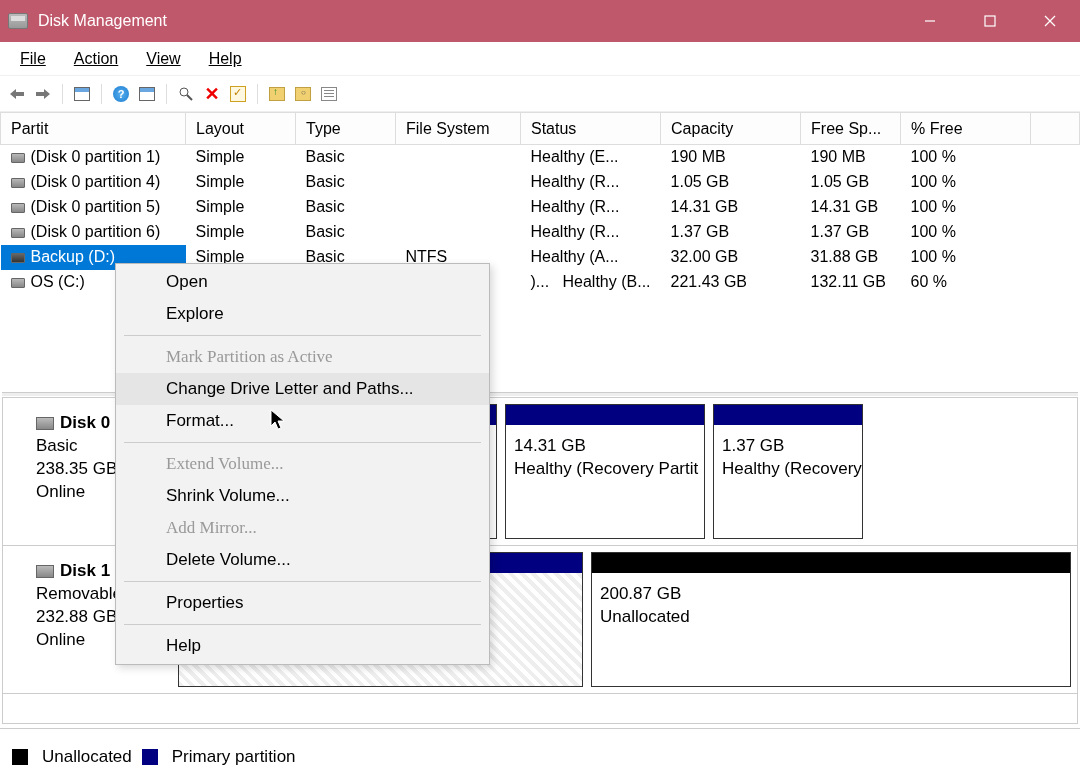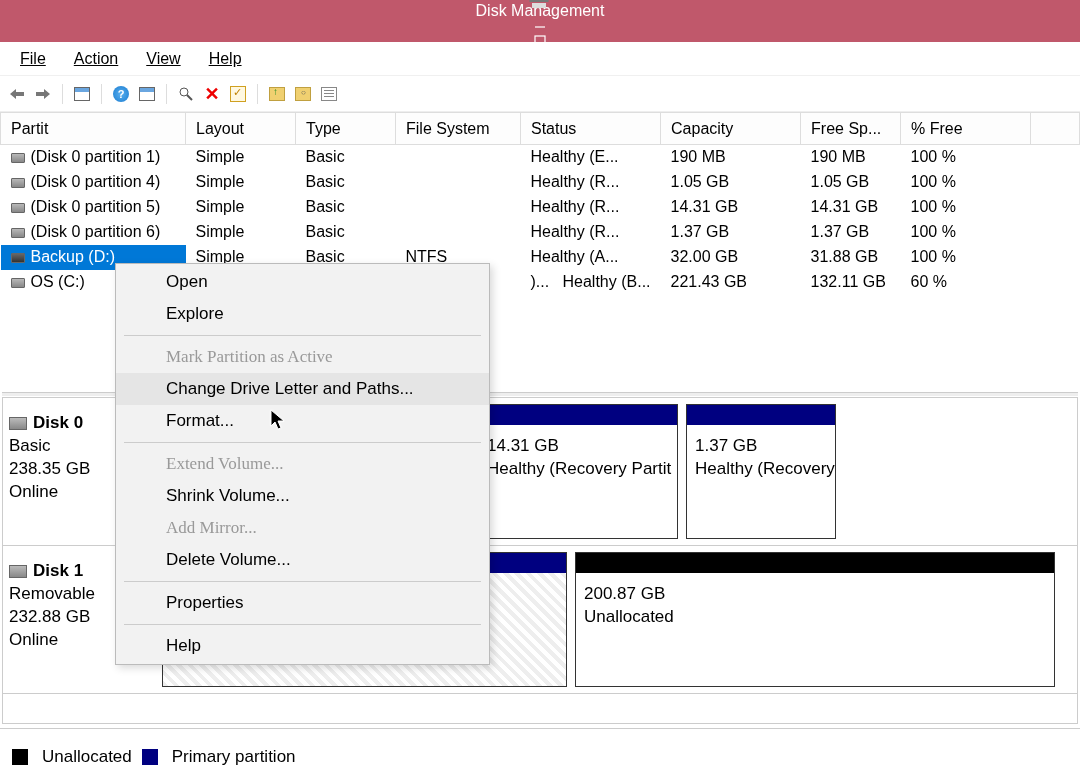--- a/index.html
+++ b/index.html
@@ -1,19 +1,19 @@
 <!DOCTYPE html>
 <html><head>
 <meta charset="utf-8">
 <style>
   * { box-sizing: border-box; font-family: "Segoe UI", Arial, sans-serif; }
   body { margin:0; width:1080px; height:784px; background:#fff; overflow:hidden; position:relative; }
 
   
-  .titlebar { height:42px; background:#c0586b; display:flex; align-items:center; color:#fff;flex-direction:column; }
+  .titlebar { height:42px; background:#c0586b; display:flex; align-items:center; color:#fff; }
   .titlebar .appicon { width:20px; height:16px; margin:0 10px 0 8px; background:linear-gradient(#bbb,#999); border:1px solid #777; border-radius:2px; position:relative; }
   .titlebar .appicon::after { content:""; position:absolute; top:2px; left:2px; right:2px; height:5px; background:#ddd; }
   .titlebar .title { font-size:16px; flex:1; }
   .titlebar .winbtn { width:60px; height:42px; display:flex; align-items:center; justify-content:center; }
   .titlebar .winbtn svg { stroke:#fff; stroke-width:1.2; fill:none; }
 
   
   .menubar { height:34px; display:flex; align-items:center; padding:0 6px; border-bottom:1px solid #f0f0f0; }
   .menubar span { padding:4px 14px; font-size:16px;text-decoration:underline; }
 
@@ -40,21 +40,21 @@
   .table { width:100%; border-collapse:collapse; }
   .table th { text-align:left; font-weight:normal; font-size:16px; padding:6px 10px; border:1px solid #ddd; background:#fdfdfd; height:32px; }
   .table td { font-size:16px; padding:3px 10px; white-space:nowrap; overflow:hidden; height:25px; }
   .table tr.sel td.vol { background:#0078d7; color:#fff;margin-left:48px; }
   .disk-mini { display:inline-block; width:14px; height:10px; background:linear-gradient(#b8b8b8,#888); border:1px solid #666; border-radius:1px; margin-right:6px; vertical-align:middle; }
   .disk-mini.dark { background:linear-gradient(#666,#333); }
 
   
   .disk-panel { position:absolute; top:397px; left:2px; right:2px; bottom:60px; border:1px solid #ccc; overflow:hidden; }
   .disk-row { display:flex; height:148px; border-bottom:1px solid #ccc; padding:6px; gap:8px; }
-  .disk-info { width:145px; font-size:17px; line-height:1.35; padding-top:8px; }
+  .disk-info { width:145px; font-size:17px; line-height:1.35; padding-top:8px;margin-left:27px; }
   .disk-info .dname { font-weight:bold; }
   .disk-info .dicon { display:inline-block; width:18px; height:13px; background:linear-gradient(#bbb,#888); border:1px solid #666; margin-right:6px; vertical-align:middle; }
   .disk-parts { flex:1; display:flex; gap:8px; }
   .part { border:1px solid #333; display:flex; flex-direction:column; overflow:hidden; }
   .part .hdr { height:20px; }
   .part .hdr.navy { background:#000080; }
   .part .hdr.black { background:#000; }
   .part .body { flex:1; padding:10px 8px; font-size:17px; line-height:1.35; white-space:nowrap; overflow:hidden; }
   .part.hatch .body { background:repeating-linear-gradient(45deg,#eee,#eee 4px,#fff 4px,#fff 8px); }
 

